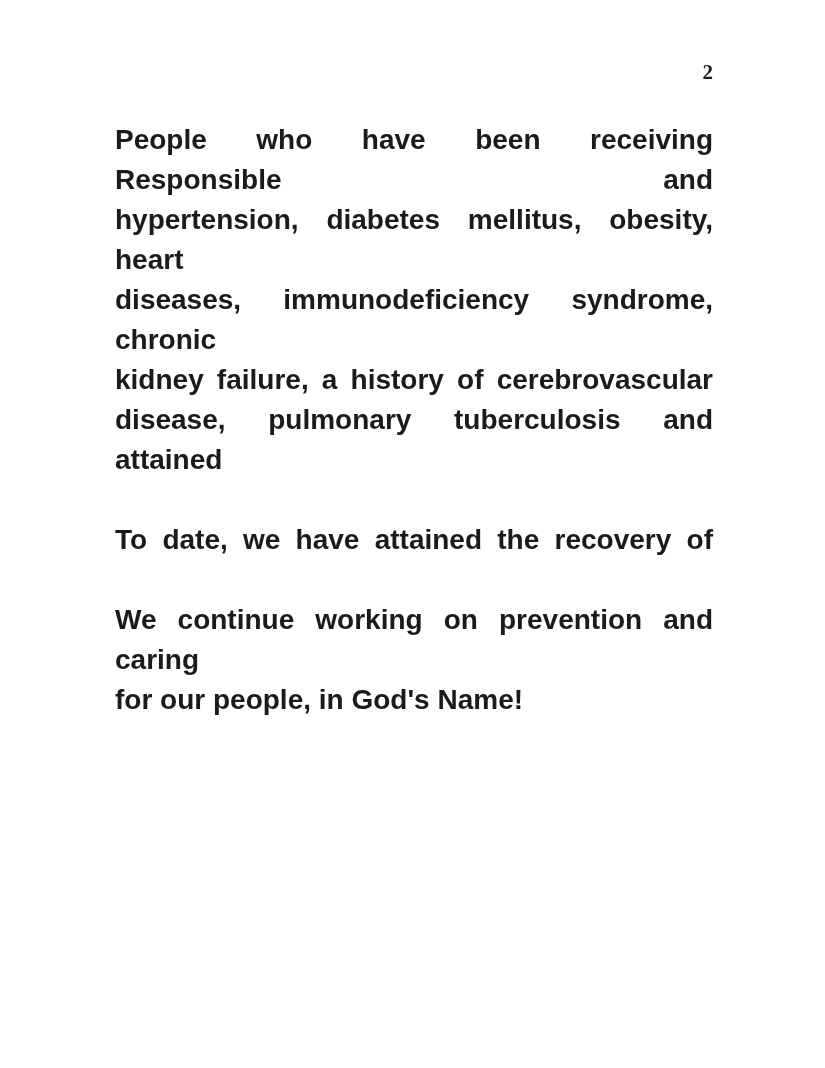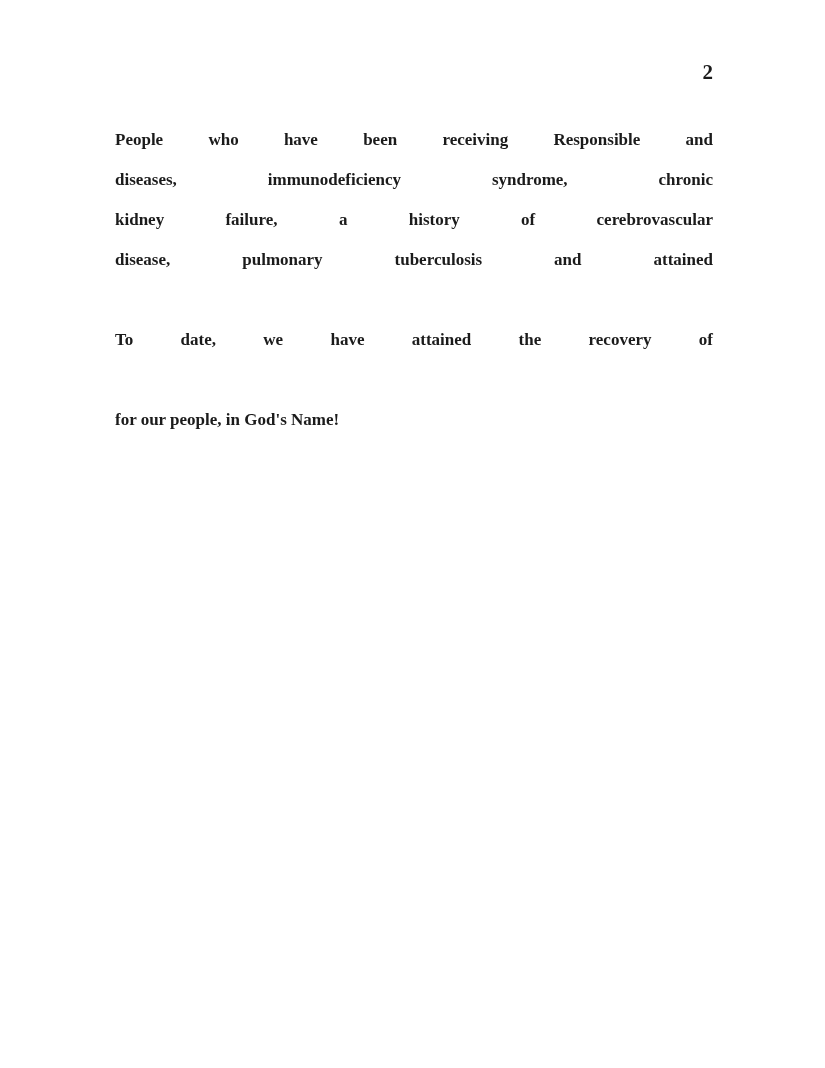--- a/index.html
+++ b/index.html
@@ -24,23 +24,23 @@
     font-family: "Liberation Serif", "DejaVu Serif", serif;
     font-weight: 700;
     font-size: 21px;
     line-height: 1;
   }
   .document-body {
     position: absolute;
     top: 120px;
     left: 115px;
     right: 112px;
-    font-family: Liberation Serif, serif;
+    font-family: Liberation Sans, sans-serif;
     font-weight: 700;
-    font-size: 17px;
+    font-size: 28px;
     line-height: 40px;
   }
   .para {
     margin: 0 0 40px 0;
     padding: 0;
   }
   .line {
     display: block;
     text-align: justify;
     text-align-last: justify;
@@ -57,28 +57,30 @@
 <div class="page">
 
   <div class="page-header">
     <span>2</span>
   </div>
 
   <div class="document-body">
 
     <p class="para">
       <span class="line">People who have been receiving Responsible and</span>
+      <span class="line">hypertension, diabetes mellitus, obesity, heart</span>
       <span class="line">diseases, immunodeficiency syndrome, chronic</span>
       <span class="line">kidney failure, a history of cerebrovascular</span>
       <span class="line">disease, pulmonary tuberculosis and attained</span>
     </p>
 
 
     <p class="para">
       <span class="line">To date, we have attained the recovery of</span>
     </p>
 
     <p class="para">
+      <span class="line">We continue working on prevention and caring</span>
       <span class="line last">for our people, in God's Name!</span>
     </p>
 
   </div>
 </div>
 
 </body></html>

